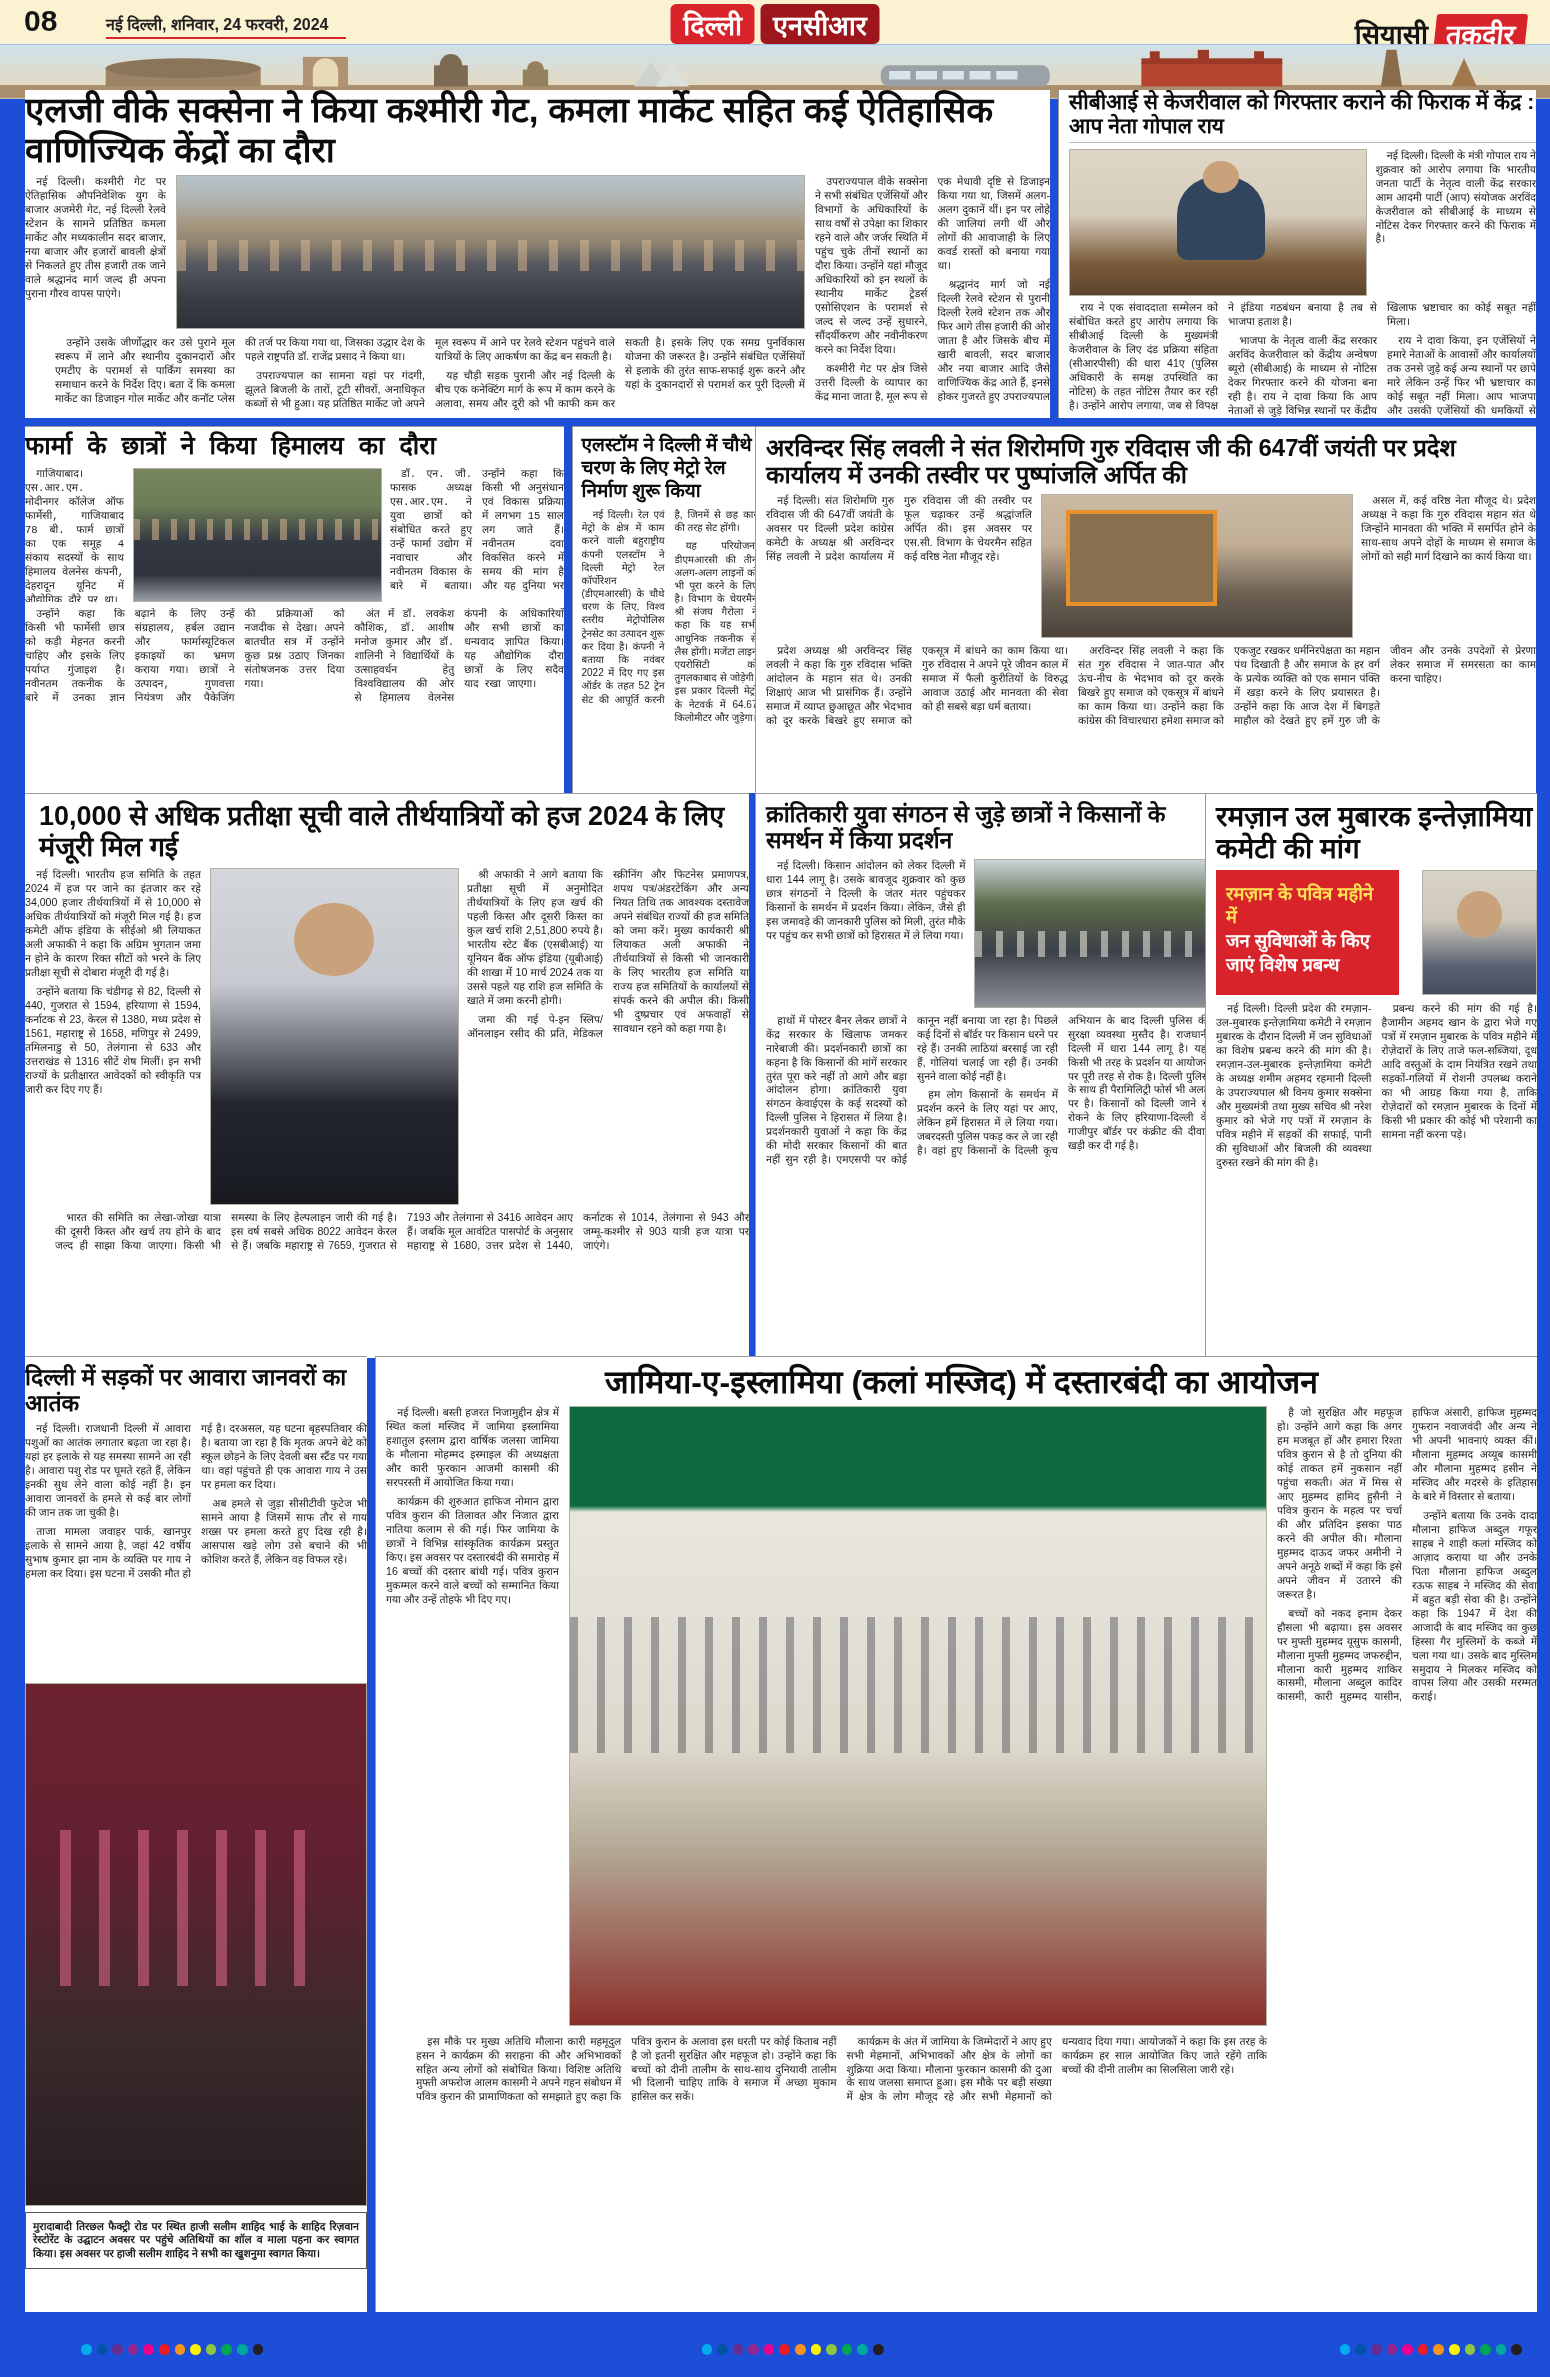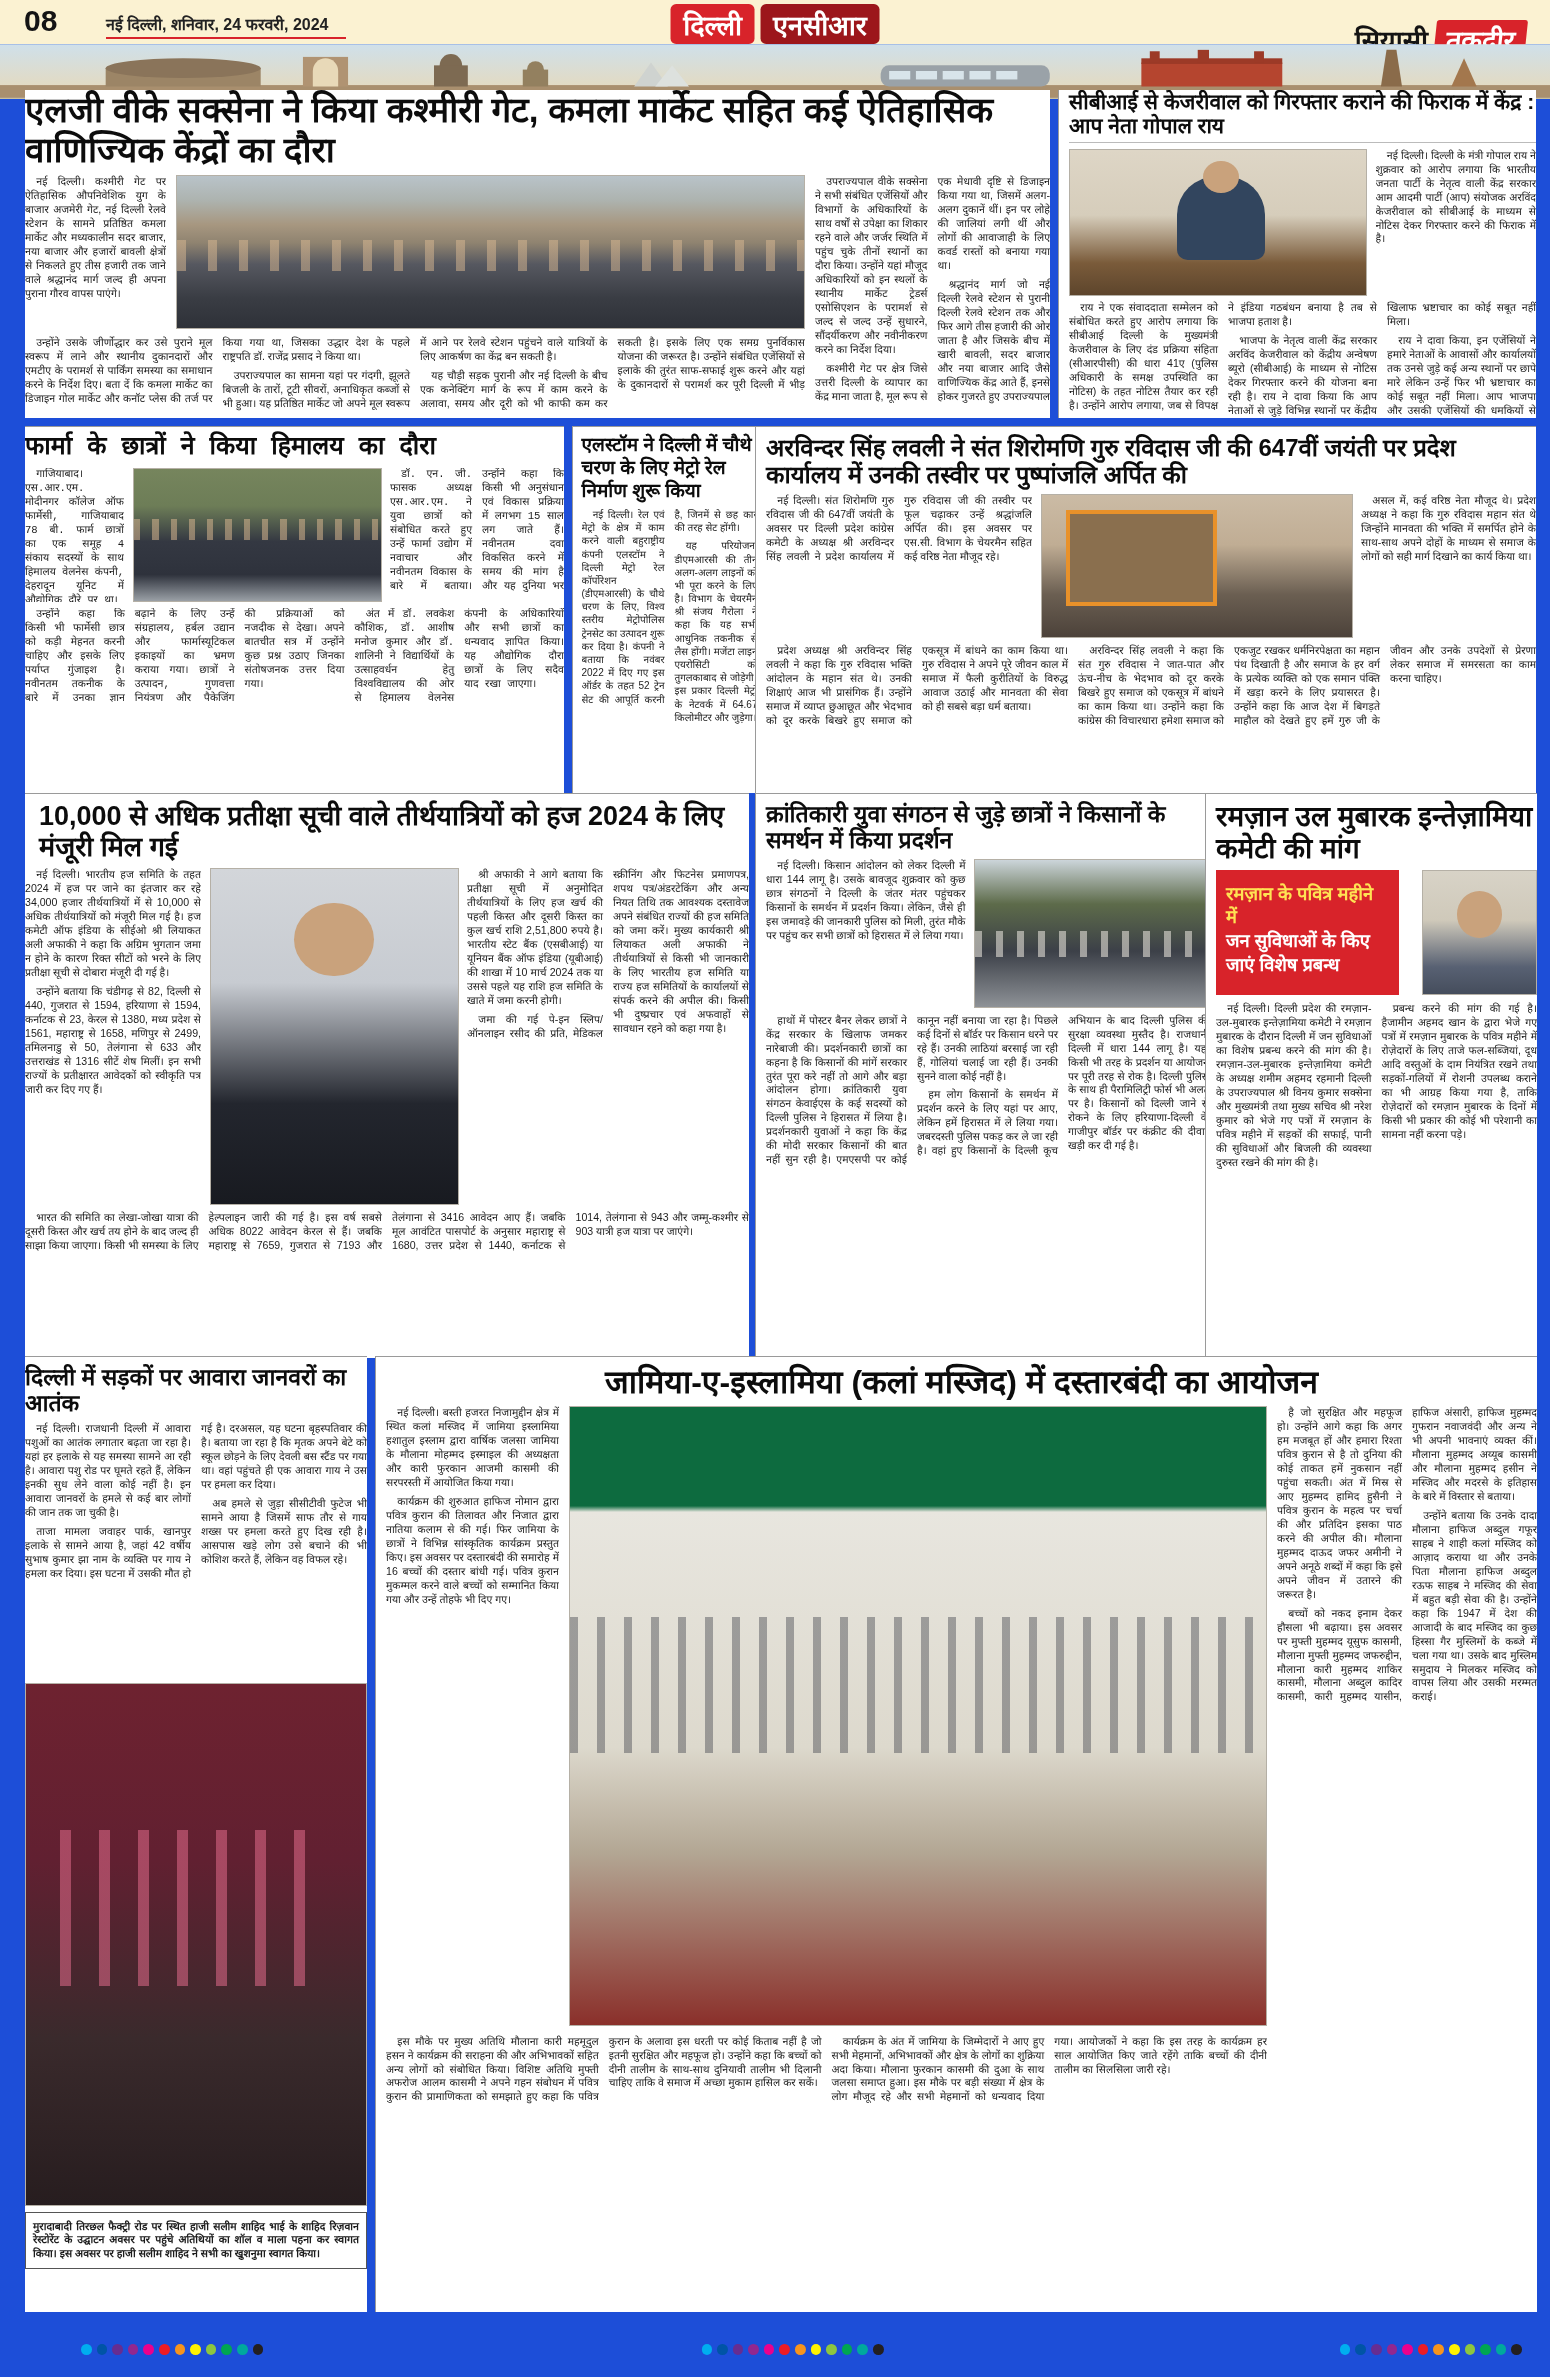--- a/index.html
+++ b/index.html
@@ -8,41 +8,41 @@
 
   
   .masthead-strip{position:absolute;left:0;top:0;width:1550px;height:44px;background:#fbf2d2;}
   .page-number{position:absolute;left:24px;top:4.2px;font-size:30px;font-weight:800;color:#141414;}
   .date-line{position:absolute;left:106px;top:12.7px;font-size:16px;font-weight:700;color:#222;}
   .date-rule{position:absolute;left:106px;top:37px;width:240px;height:2.1px;background:#d8232a;}
   .masthead-center{position:absolute;left:50%;top:4.2px;transform:translateX(-50%);display:flex;gap:5.6px;align-items:center;}
   .brand-box{font-size:27px;font-weight:800;color:#fff;padding:1.4px 12.7px;border-radius:5.6px;}
   .brand-primary{background:#d8232a;}
   .brand-secondary{background:#9c161b;}
-  .masthead-right{position:absolute;right:24px;top:20px;display:flex;gap:7px;align-items:center;}
+  .masthead-right{position:absolute;right:24px;top:14px;display:flex;gap:7px;align-items:center;}
   .tag-black{font-size:27px;font-weight:800;color:#141414;}
   .tag-red{font-size:27px;font-weight:800;color:#fff;background:#d8232a;padding:1.4px 11.3px;border-radius:2.8px;transform:skewX(-6deg);}
 
   
   .banner{position:absolute;left:0;top:44px;width:1550px;height:54px;overflow:hidden;border-bottom:0.7px solid #c9bf9e;}
 
   
   .article{position:absolute;overflow:hidden;background:#fff;}
   .rule-top{border-top:0.7px solid #9a9a9a;}
   .rule-left{border-left:0.7px solid #9a9a9a;}
   .hl{font-weight:800;color:#0c0c0c;line-height:1.14;margin:0 0 5.6px 0;}
   .hl-xl{font-size:35px;}
   .hl-lg{font-size:27px;margin-left:14px;}
   .hl-md{font-size:23px;}
   .hl-sm{font-size:19px;line-height:1.2;}
   .body-text{font-size:10.6px;line-height:1.32;text-align:justify;color:#1c1c1c;overflow:hidden;}
   .body-text p{margin:0 0 5px 0;text-indent:11.3px;}
   .cols-2{column-count:2;column-gap:10px;}
   .cols-3{column-count:3;column-gap:10px;}
-  .cols-4{column-count:4;column-gap:10px;}
+  .cols-4{column-count:4;column-gap:10px;margin-left:30px;}
   .cols-5{column-count:5;column-gap:10px;}
 
   
   .photo{position:relative;overflow:hidden;background:#c8c2b6;border:0.7px solid #b5b0a6;}
   .ph-lg{background:linear-gradient(180deg,#b9c3c9 0%,#adb3af 16%,#a79780 32%,#8f8370 44%,#565860 58%,#3a3d44 80%,#2e3138 100%);}
   .ph-lg::after{content:"";position:absolute;left:0;top:42%;width:100%;height:20%;
     background:repeating-linear-gradient(90deg,rgba(219,186,147,.5) 0 9.2px,rgba(40,42,50,0) 9.2px 31px);}
   .ph-cbi{background:linear-gradient(180deg,#ded6c6 0%,#d6cdbb 45%,#7a5b3a 78%,#5d452c 100%);}
   .ph-cbi::after{content:"";position:absolute;left:36%;top:18%;width:30%;height:58%;border-radius:46% 46% 12% 12%;background:#32455e;}
   .ph-cbi::before{content:"";position:absolute;left:45%;top:8%;width:12%;height:22%;border-radius:50%;background:#c9a27c;z-index:1;}

